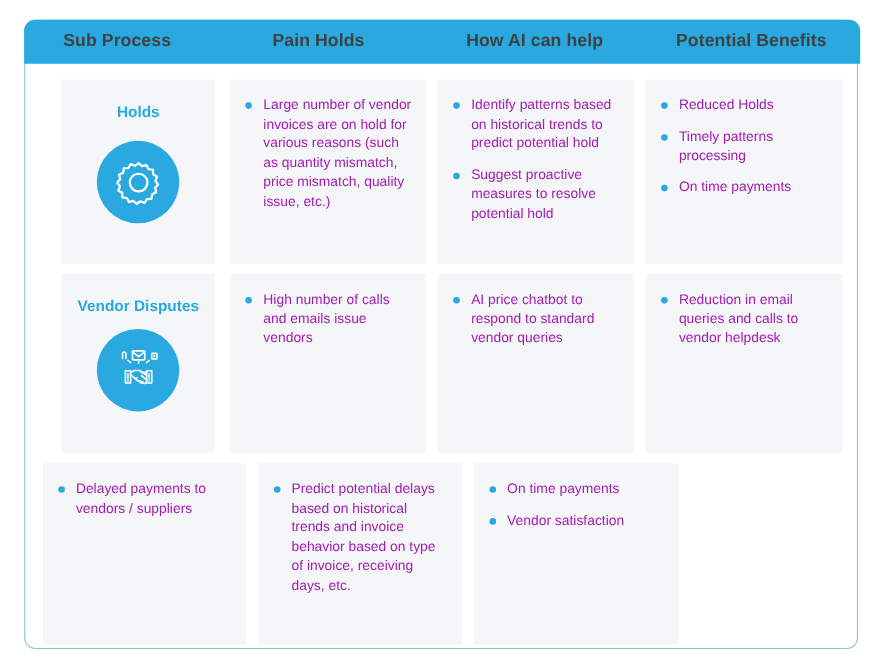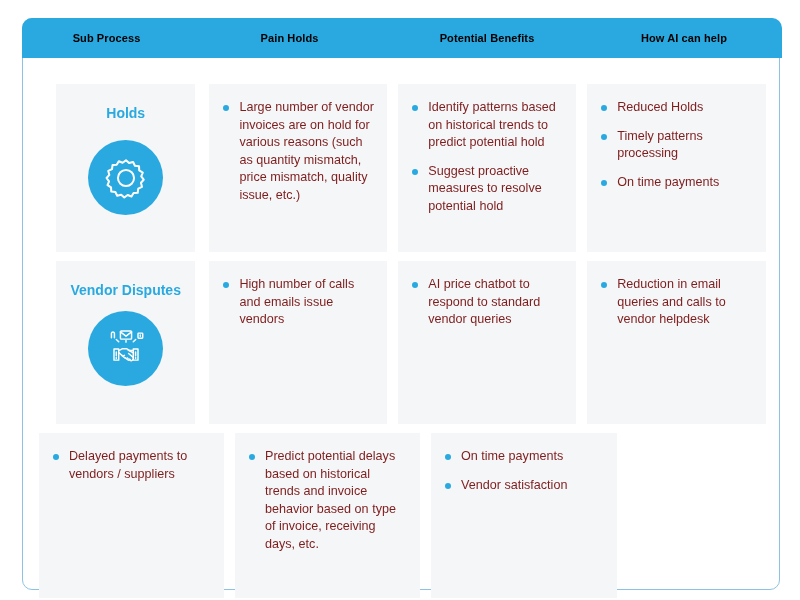--- a/index.html
+++ b/index.html
@@ -31,36 +31,36 @@
     width: 760px;
     height: 40px;
     background: #29a9e0;
     border-radius: 10px 10px 0 0;
     display: flex;
   }
   .head-cell {
     display: flex;
     align-items: center;
     justify-content: center;
-    color: #000000;
-    font-size: 11px;
+    color: #404040;
+    font-size: 16px;
     font-weight: bold;
     letter-spacing: 0.1px;
     white-space: nowrap;
   }
   .head-cell.c1 { width: 169px; }
   .head-cell.c2 { width: 197px; }
   .head-cell.c3 { width: 196px; }
   .head-cell.c4 { width: 198px; }
 
   
   #grid {
     position: absolute;
     left: 11px;
-    top: 65px;
+    top: 53px;
     width: 737px;
     height: 510px;
   }
   .row {
     display: flex;
     width: 100%;
   }
   .row.r1 { height: 168px; }
   .row.r2 { height: 163px; align-items: flex-end; }
   .row.r3 { height: 165px; }
@@ -105,21 +105,21 @@
   
   ul.bullets {
     list-style: none;
     padding: 15px 12px 0 14px;
     margin: 0;
   }
   ul.bullets li {
     position: relative;
     padding-left: 16px;
     margin-bottom: 11px;
-    color: #7f1d1d;
+    color: #a21caf;
     font-size: 12.6px;
     line-height: 17.5px;
   }
   ul.bullets li::before {
     content: "";
     position: absolute;
     left: 0;
     top: 6px;
     width: 6px;
     height: 6px;
@@ -128,22 +128,22 @@
   }
 </style>
 </head>
 <body>
 
 <div id="board">
 
   <div id="header">
     <div class="head-cell c1">Sub Process</div>
     <div class="head-cell c2">Pain Holds</div>
+    <div class="head-cell c3">How AI can help</div>
     <div class="head-cell c4">Potential Benefits</div>
-    <div class="head-cell c3">How AI can help</div>
   </div>
 
   <div id="grid">
 
     <div class="row r1">
 
       <div class="cell col1">
         <div class="sp-title">Holds</div>
         <div class="sp-circle">
           <svg width="46" height="46" viewBox="0 0 48 48" fill="none" stroke="#ffffff" stroke-width="2.1" stroke-linejoin="round" stroke-linecap="round">

